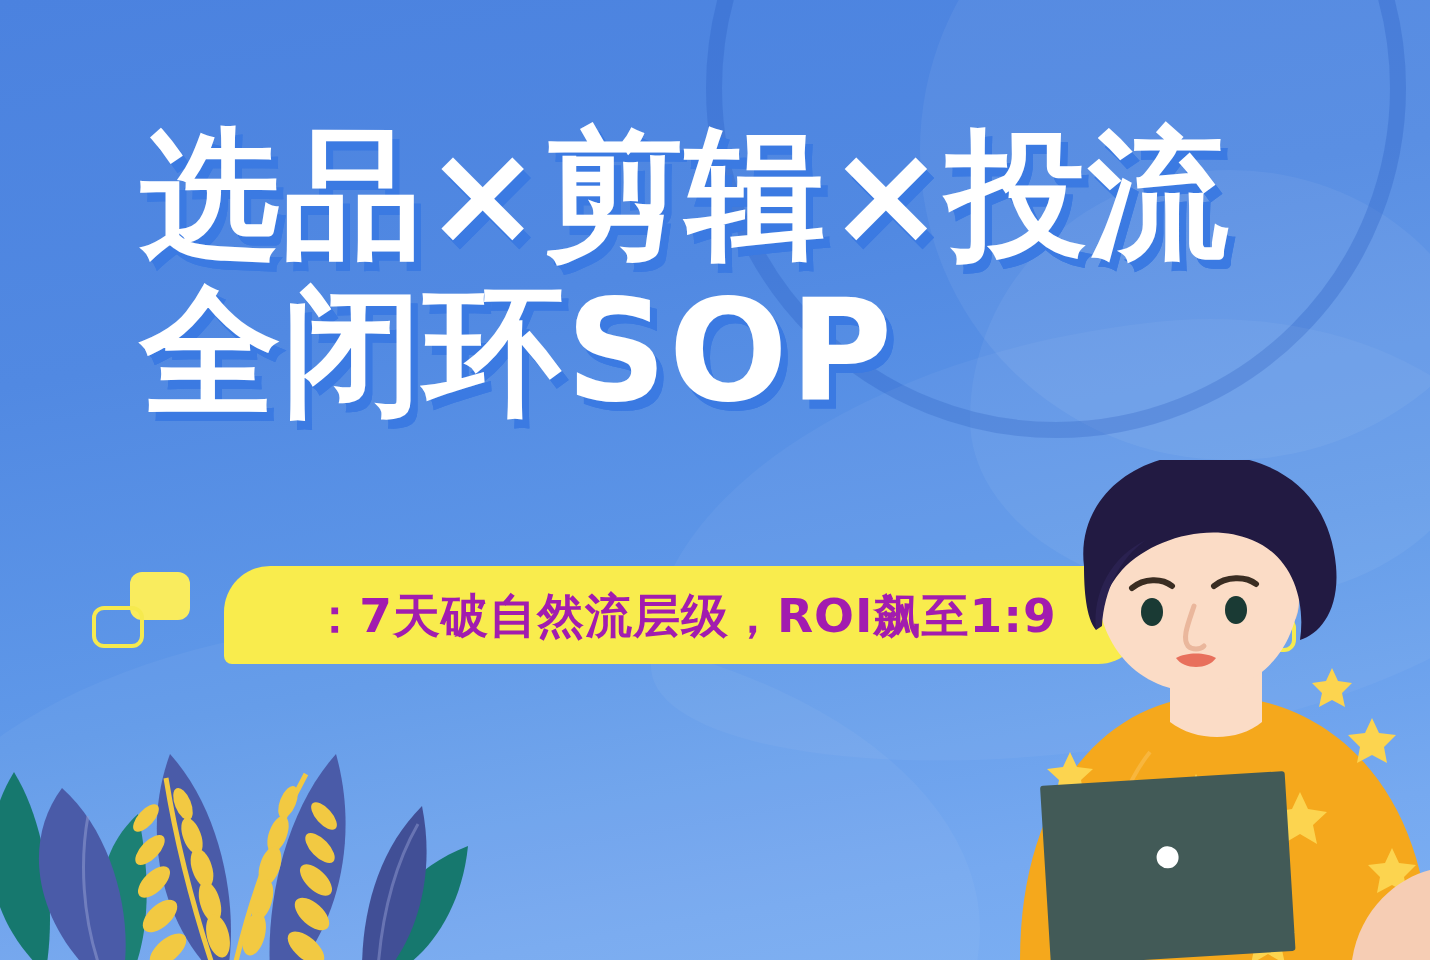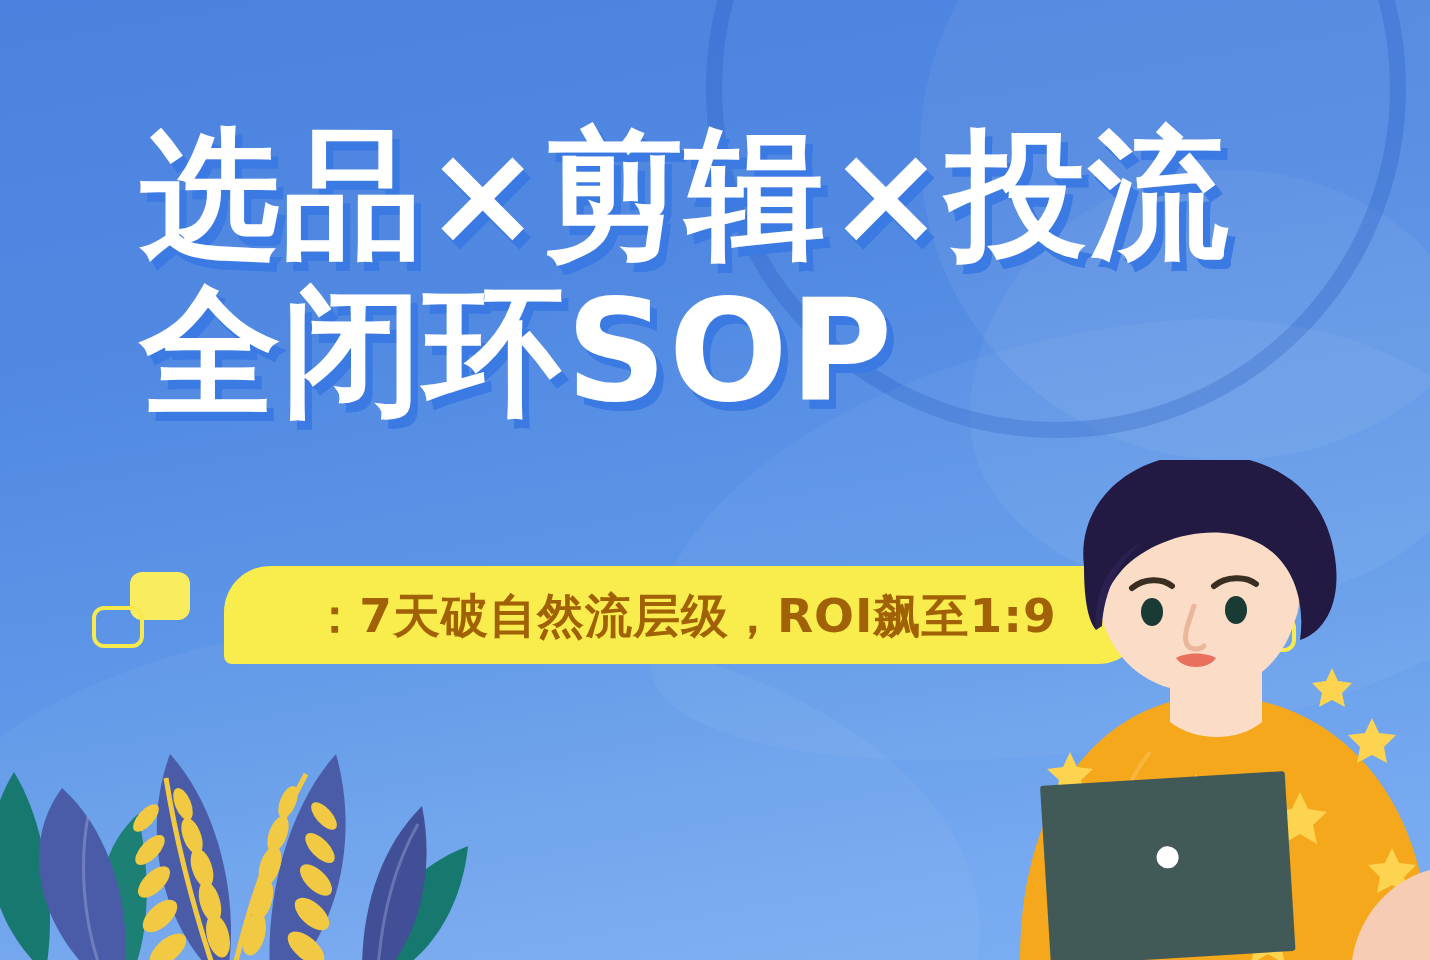--- a/index.html
+++ b/index.html
@@ -122,21 +122,21 @@
     background: #f9ec4d;
     border-radius: 46px 8px 46px 8px;
     display: flex;
     align-items: center;
     justify-content: center;
   }
   .subtitle-text {
     font-family: "DejaVu Sans", "Liberation Sans", sans-serif;
     font-weight: 700;
     font-size: 47px;
-    color: #a16207;
+    color: #a21caf;
     letter-spacing: 1px;
     white-space: nowrap;
     line-height: 1;
   }
 
   
   .plant {
     position: absolute;
     left: -30px;
     bottom: -10px;

